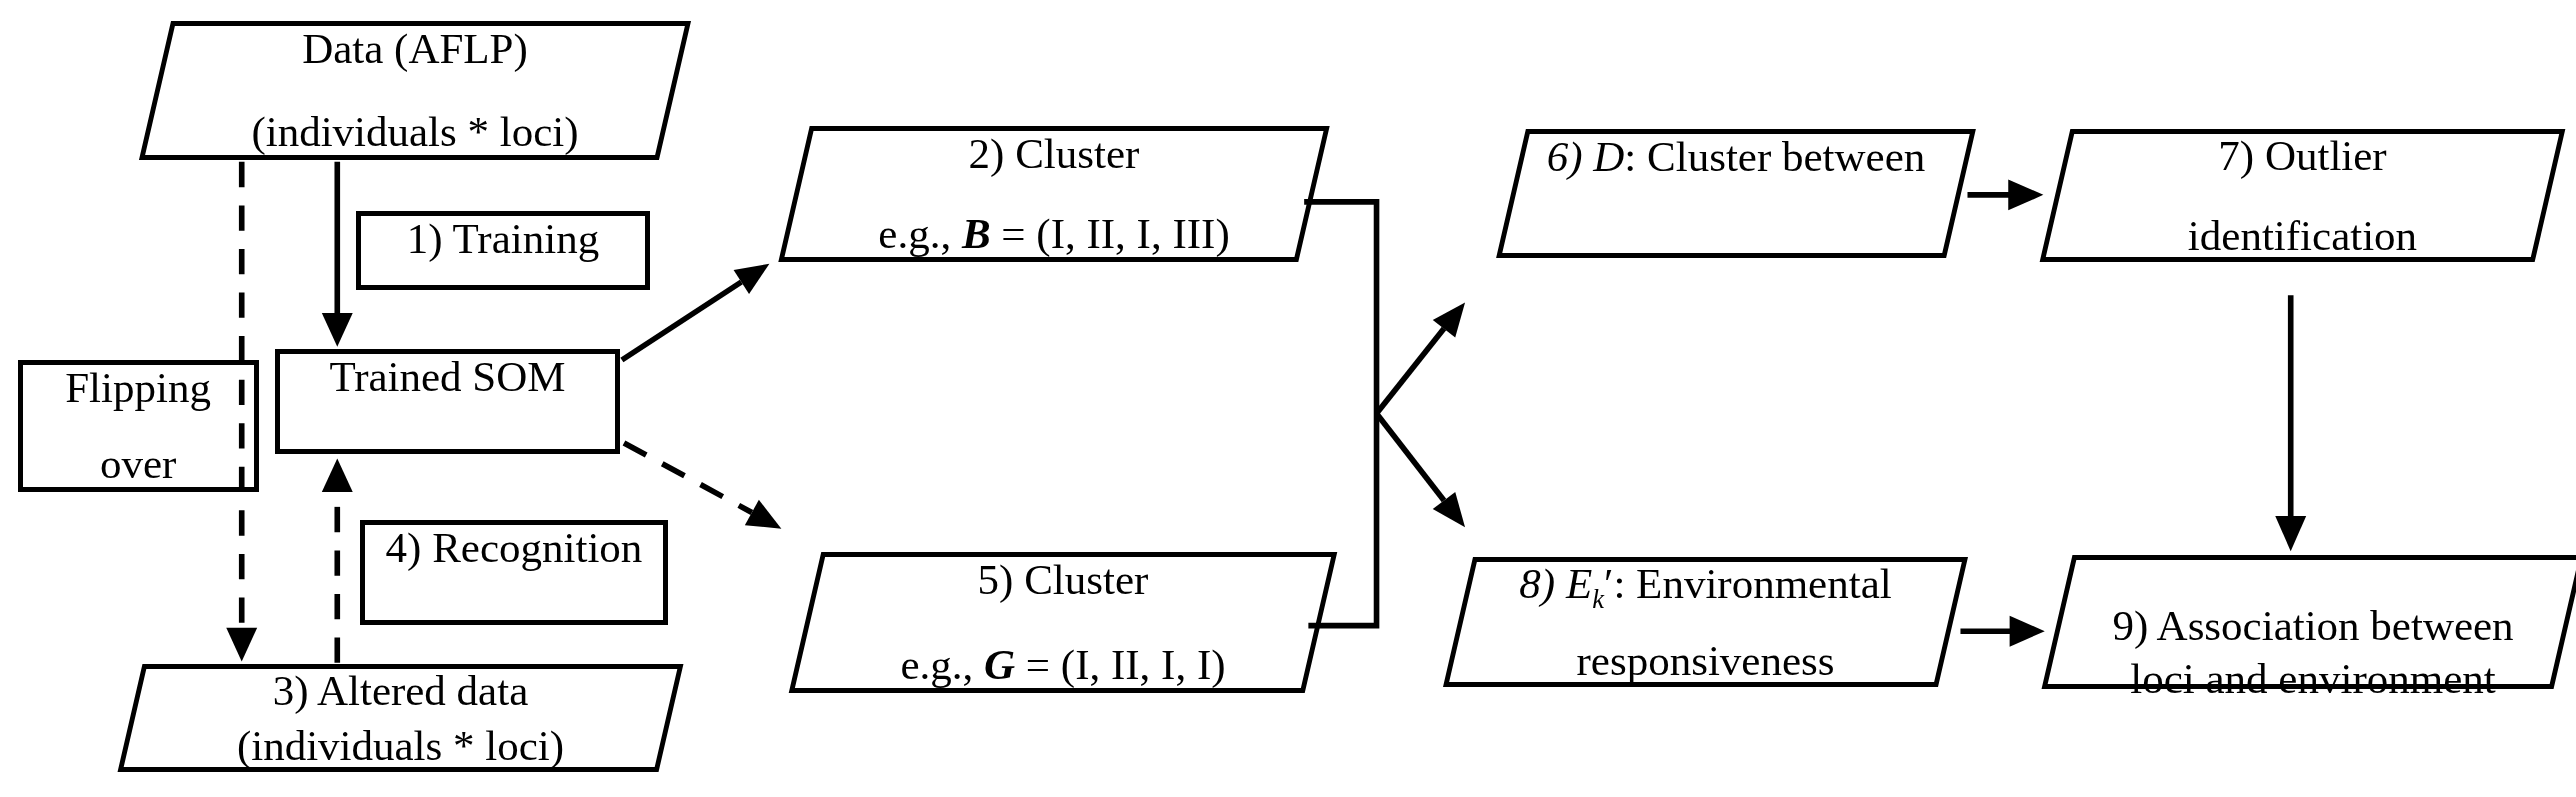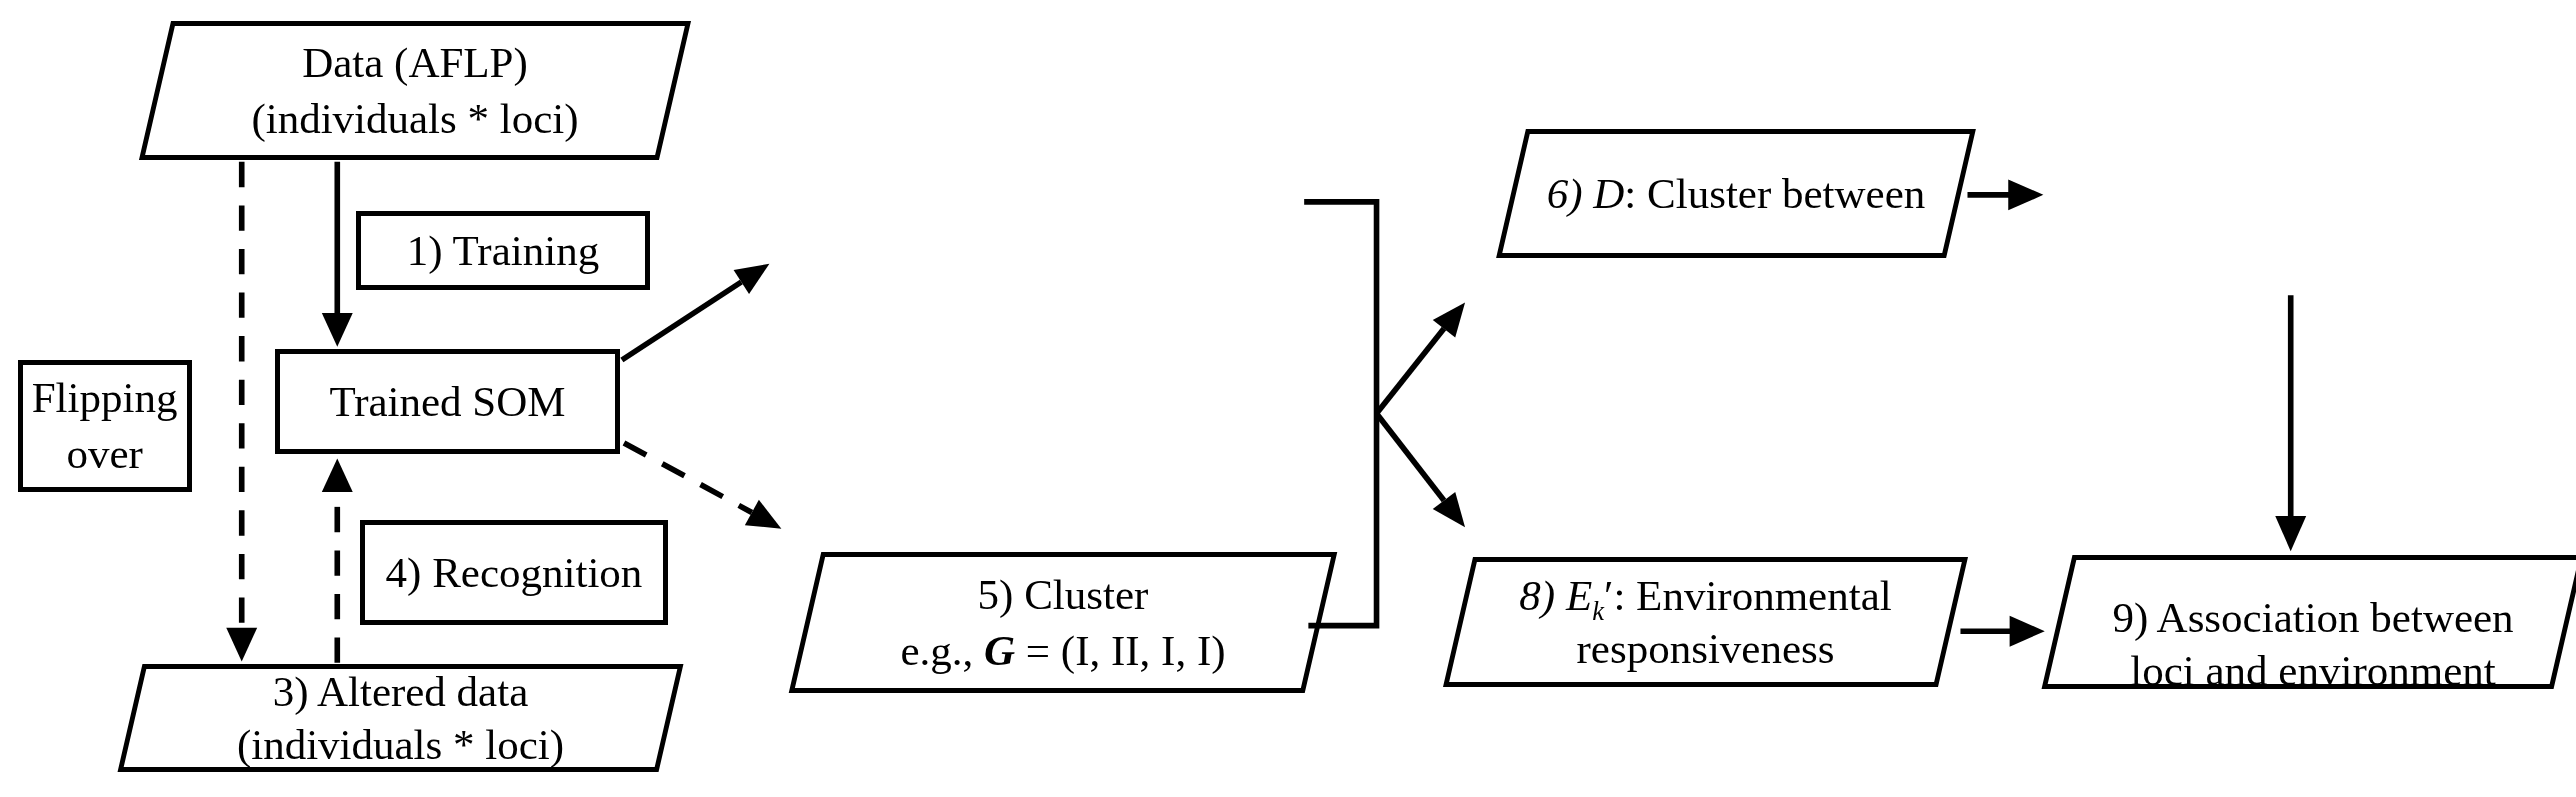--- a/index.html
+++ b/index.html
@@ -30,21 +30,21 @@
   .para > .shape {
     transform: skewX(-13deg);
     transform-origin: 50% 50%;
   }
   .txt {
     position: absolute;
     inset: 0;
     display: flex;
     flex-direction: column;
     align-items: center;
-    justify-content: center;
+    justify-content: space-between;
     text-align: center;
     font-size: 43px;
     line-height: 56px;
     white-space: nowrap;
   }
   .it { font-style: italic; }
   .bi { font-style: italic; font-weight: bold; }
   sub.it {
     font-size: 62%;
     line-height: 0;
@@ -81,21 +81,21 @@
     </div>
   </div>
 
   <div class="node rect" style="left:356px; top:211px; width:294px; height:79px;border-radius:24px;">
     <div class="shape"></div>
     <div class="txt">
       <div>1) Training</div>
     </div>
   </div>
 
-  <div class="node rect" style="left:17.6px; top:360px; width:174px; height:132px;">
+  <div class="node rect" style="left:17.6px; top:360px; width:241px; height:132px;">
     <div class="shape"></div>
     <div class="txt">
       <div>Flipping</div>
       <div>over</div>
     </div>
   </div>
 
   <div class="node rect" style="left:275px; top:349px; width:345px; height:105px;">
     <div class="shape"></div>
     <div class="txt">
@@ -111,36 +111,50 @@
   </div>
 
   <div class="node para" style="left:130px; top:664px; width:541px; height:108px;">
     <div class="shape"></div>
     <div class="txt" style="line-height:53px;">
       <div>3) Altered data</div>
       <div>(individuals * loci)</div>
     </div>
   </div>
 
+  <div class="node para" style="left:794px; top:126px; width:520px; height:136px;">
+    <div class="shape"></div>
+    <div class="txt">
+      <div>2) Cluster</div>
+      <div><span>e.g., </span><span class="bi">B</span><span> = (I, II, I, III)</span></div>
+    </div>
+  </div>
 
   <div class="node para" style="left:805px; top:552px; width:516px; height:141px;">
     <div class="shape"></div>
     <div class="txt">
       <div>5) Cluster</div>
       <div><span>e.g., </span><span class="bi">G</span><span> = (I, II, I, I)</span></div>
     </div>
   </div>
 
   <div class="node para" style="left:1511px; top:129px; width:450px; height:129px;">
     <div class="shape"></div>
     <div class="txt">
       <div><span class="it">6) D</span><span>: Cluster between</span></div>
     </div>
   </div>
 
+  <div class="node para" style="left:2055px; top:129px; width:495px; height:133px;">
+    <div class="shape"></div>
+    <div class="txt" style="line-height:53px;">
+      <div>7) Outlier</div>
+      <div>identification</div>
+    </div>
+  </div>
 
   <div class="node para" style="left:1458px; top:557px; width:495px; height:130px;">
     <div class="shape"></div>
     <div class="txt" style="line-height:53px;">
       <div><span class="it">8) E</span><sub class="it">k</sub><span>′</span><span>: Environmental</span></div>
       <div>responsiveness</div>
     </div>
   </div>
 
   <div class="node para" style="left:2057px; top:555px; width:512px; height:134px;">

